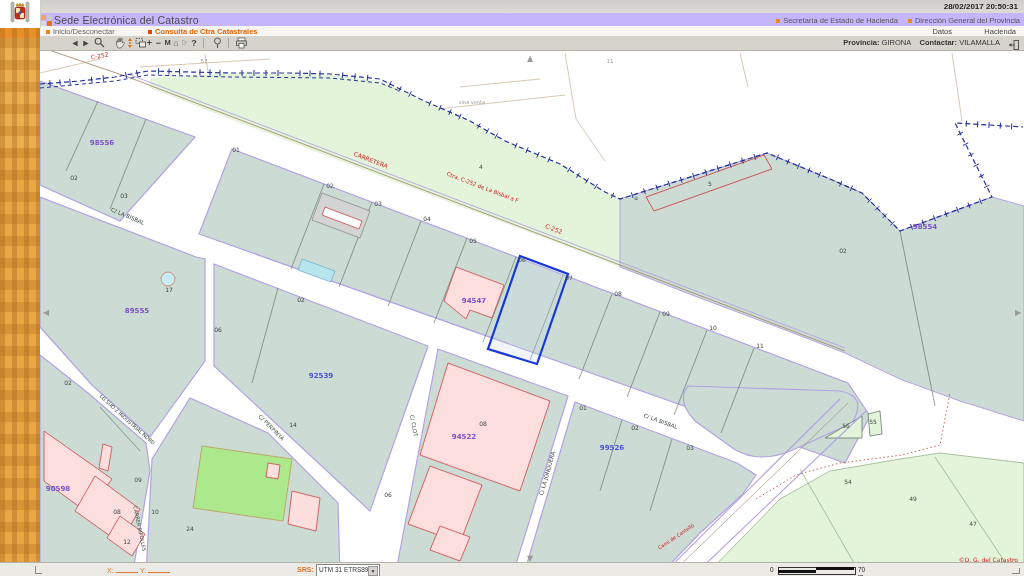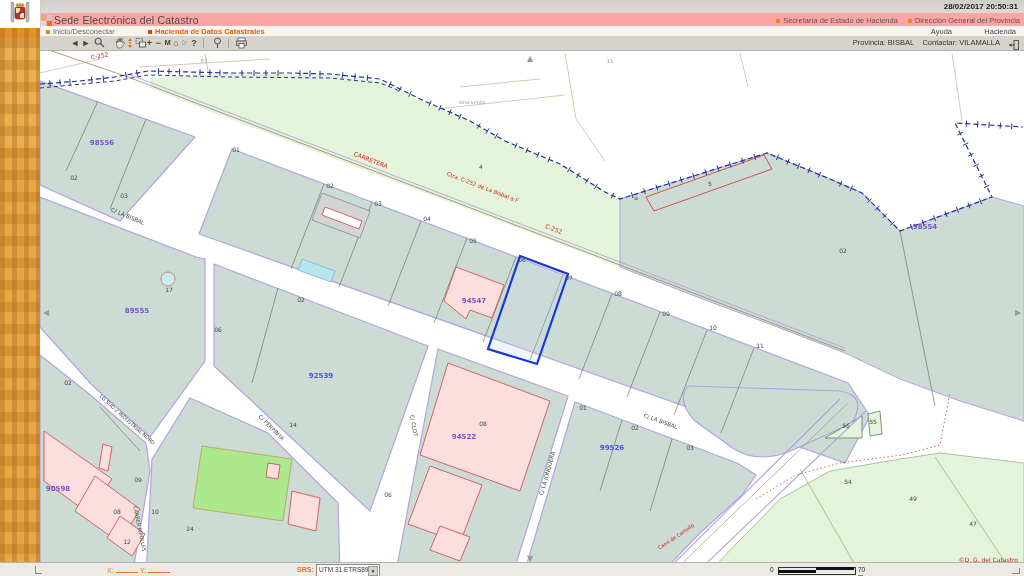--- a/index.html
+++ b/index.html
@@ -1,35 +1,35 @@
 <!DOCTYPE html>
 <html><head>
 <meta charset="utf-8">
 <style>
   html,body{margin:0;padding:0;background:#fff;font-family:"Liberation Sans",sans-serif;}
   #stage{position:relative;width:1024px;height:576px;overflow:hidden;background:#fff;}
   
   #row1{position:absolute;left:0;top:0;width:1024px;height:13px;background:linear-gradient(#cecdc9,#dcdbd7);}
   #timestamp{position:absolute;right:6px;top:2px;font-size:8px;font-weight:bold;color:#222;}
-  #row2{position:absolute;left:40px;top:13px;width:984px;height:13px;background:#fca5a5;}
+  #row2{position:absolute;left:40px;top:13px;width:984px;height:13px;background:#c4b5fd;}
   #app-title{position:absolute;left:14px;top:1px;font-size:10.5px;color:#4a4a4a;letter-spacing:.2px;}
   .sq-logo{position:absolute;left:1px;top:2px;width:11px;height:11px;}
   .sq-logo i{position:absolute;width:5px;height:5px;}
   #hdr-links{position:absolute;right:4px;top:3px;font-size:7.5px;color:#555;}
   .blt{display:inline-block;width:4px;height:4px;background:#e8881e;margin:0 3px 1px 8px;vertical-align:middle;}
   #row3{position:absolute;left:40px;top:26px;width:984px;height:10px;background:#f6f5f2;border-bottom:3px solid #4c1d95;}
   .tab{position:absolute;top:1px;font-size:7.5px;color:#666;cursor:pointer;}
   .tab.active{color:#e06300;font-weight:bold;}
   #help-link{position:absolute;right:72px;top:1px;font-size:7.5px;color:#444;}
   #contact-link{position:absolute;right:8px;top:1px;font-size:7.5px;color:#444;}
   #toolbar{position:absolute;left:40px;top:36px;width:984px;height:14px;background:#d6d3cc;border-bottom:1px solid #9a988f;}
   .tbi{position:absolute;top:1px;height:12px;color:#444;font-size:9px;line-height:12px;text-align:center;cursor:pointer;}
   .tbsep{position:absolute;top:2px;width:1px;height:10px;background:#aaa79e;}
   #prov-box{position:absolute;right:24px;top:2px;font-size:7.5px;color:#333;}
-  #prov-box b{font-weight:normal;}
+  #prov-box b{font-weight:bold;}
   #exit-btn{position:absolute;right:4px;top:1px;cursor:pointer;}
   
   #logo-box{position:absolute;left:0;top:0;width:40px;height:28px;background:#fff;border-right:1px solid #d0cec8;}
   #sidebar{position:absolute;left:0;top:28px;width:40px;height:548px;
     background:
      repeating-linear-gradient(0deg, rgba(171,100,20,.28) 0 10px, rgba(0,0,0,0) 10px 22px),
      repeating-linear-gradient(90deg, rgba(150,88,18,.30) 0 5px, rgba(0,0,0,0) 5px 12px),
      linear-gradient(#e89027 0 10px,#ecae4e 10px 120px,#e9a743 120px 100%);
   }
   
@@ -69,22 +69,22 @@
     </span>
     <span id="app-title">Sede Electrónica del Catastro</span>
     <span id="hdr-links">
       <span class="blt"></span><span>Secretaría de Estado de Hacienda</span>
       <span class="blt"></span><span>Dirección General del Provincia</span>
     </span>
   </div>
 
   <div id="row3">
     <span class="tab" style="left:6px"><span class="blt" style="margin-left:0"></span><span>Inicio/Desconectar</span></span>
-    <span class="tab active" style="left:108px"><span class="blt" style="margin-left:0;background:#d84a00"></span><span>Hacienda de Datos Catastrales</span></span>
-    <span id="help-link">Ayuda</span>
+    <span class="tab active" style="left:108px"><span class="blt" style="margin-left:0;background:#d84a00"></span><span>Consulta de Ctra Catastrales</span></span>
+    <span id="help-link">Datos</span>
     <span id="contact-link">Hacienda</span>
   </div>
 
   <div id="toolbar">
     <span class="tbi" style="left:30px;width:10px">◄</span>
     <span class="tbi" style="left:41px;width:10px">►</span>
     <span class="tbi" style="left:53px;width:12px">
       <svg width="11" height="12" viewBox="0 0 11 12">
           <circle cx="4.2" cy="4.2" r="3" fill="none" stroke="#555" stroke-width="1.1"></circle>
           <line x1="6.5" y1="6.5" x2="10" y2="10" stroke="#555" stroke-width="1.3"></line>
@@ -123,21 +123,21 @@
     </span>
     <span class="tbsep" style="left:188px"></span>
     <span class="tbi" style="left:194px;width:14px">
       <svg width="13" height="12" viewBox="0 0 13 12">
           <rect x="3" y="1" width="7" height="3" fill="#fff" stroke="#555" stroke-width=".8"></rect>
           <rect x="1.5" y="4" width="10" height="4.5" fill="#c9c6be" stroke="#555" stroke-width=".8"></rect>
           <rect x="4" y="6.5" width="5" height="4.5" fill="#fff" stroke="#555" stroke-width=".8"></rect>
         </svg>
     </span>
     <span id="prov-box">
-      <b>Provincia:</b>&nbsp;<span>BISBAL</span>&nbsp;&nbsp;&nbsp;
+      <b>Provincia:</b>&nbsp;<span>GIRONA</span>&nbsp;&nbsp;&nbsp;
       <b>Contactar:</b>&nbsp;<span>VILAMALLA</span>
     </span>
     <span id="exit-btn">
       <svg width="12" height="12" viewBox="0 0 12 12">
           <rect x="6" y="1.5" width="4.5" height="9" fill="none" stroke="#555" stroke-width="1"></rect>
           <line x1="1" y1="6" x2="7" y2="6" stroke="#555" stroke-width="1.1"></line>
           <path d="M3.5,4 L1,6 L3.5,8 Z" fill="#555"></path>
         </svg>
     </span>
   </div>

